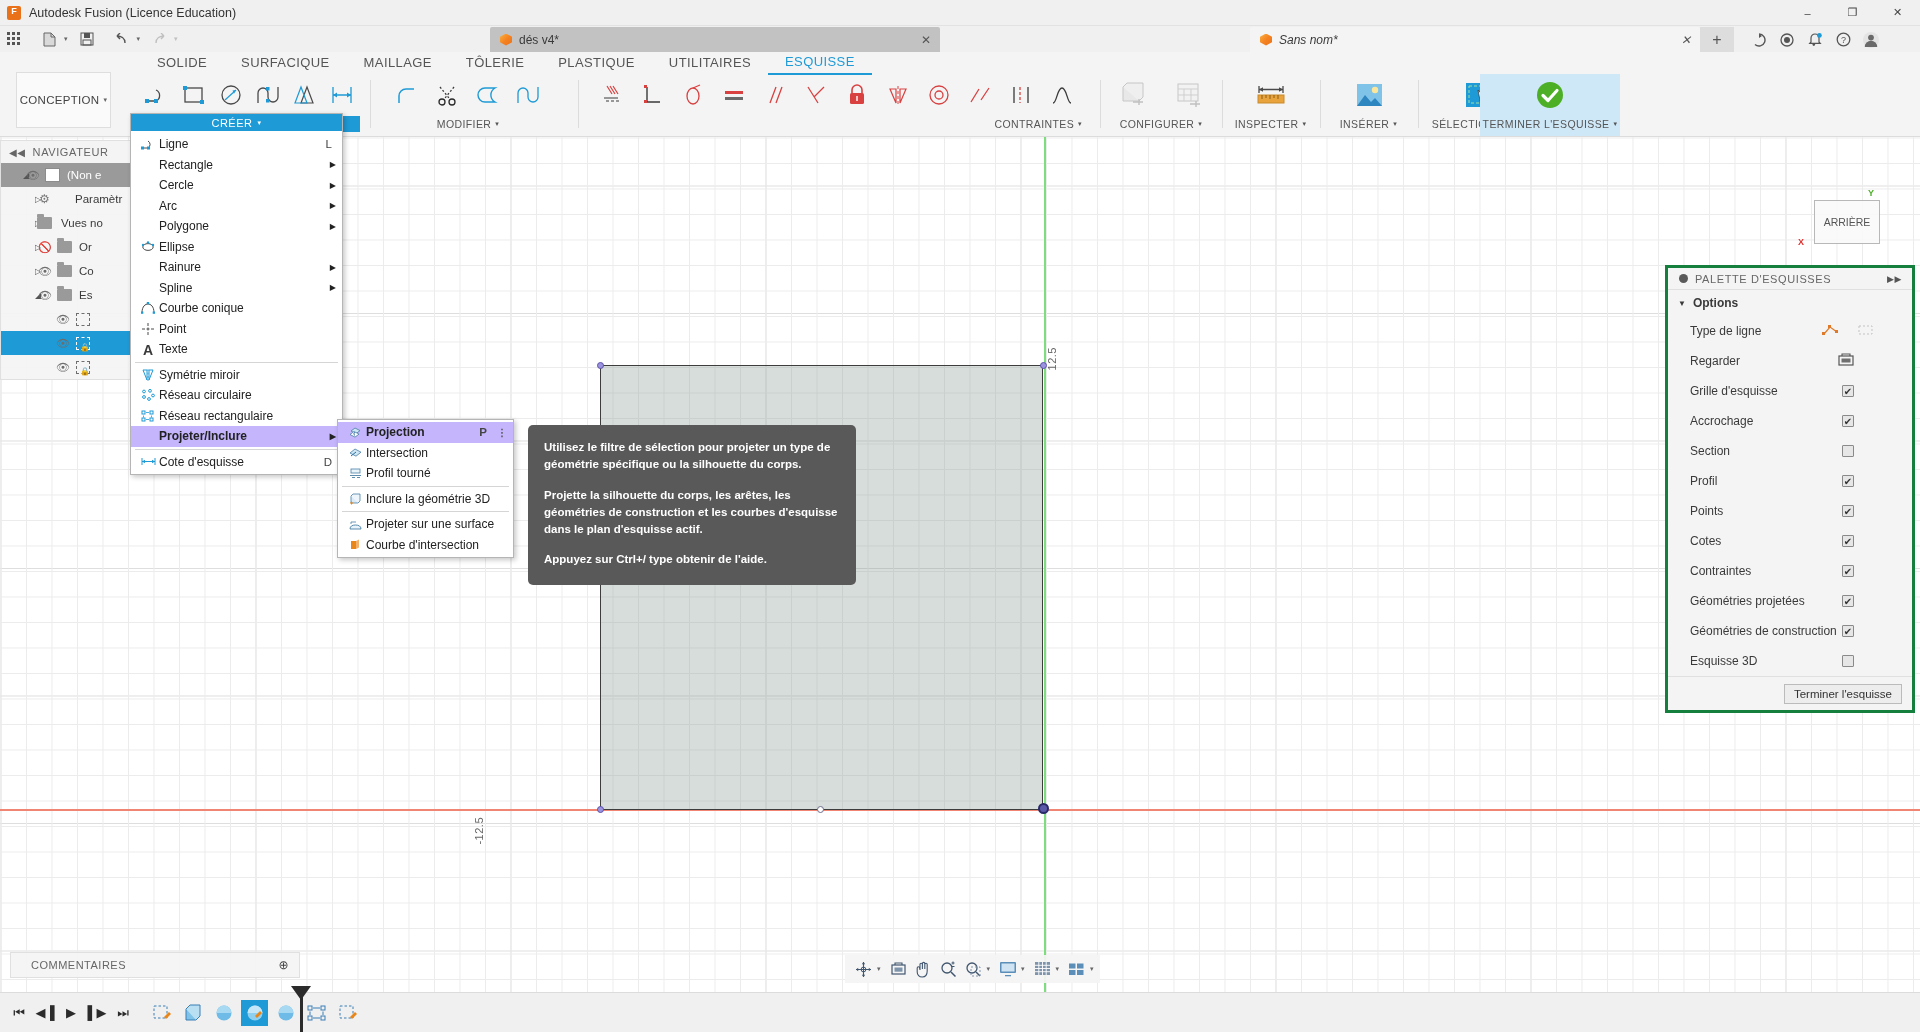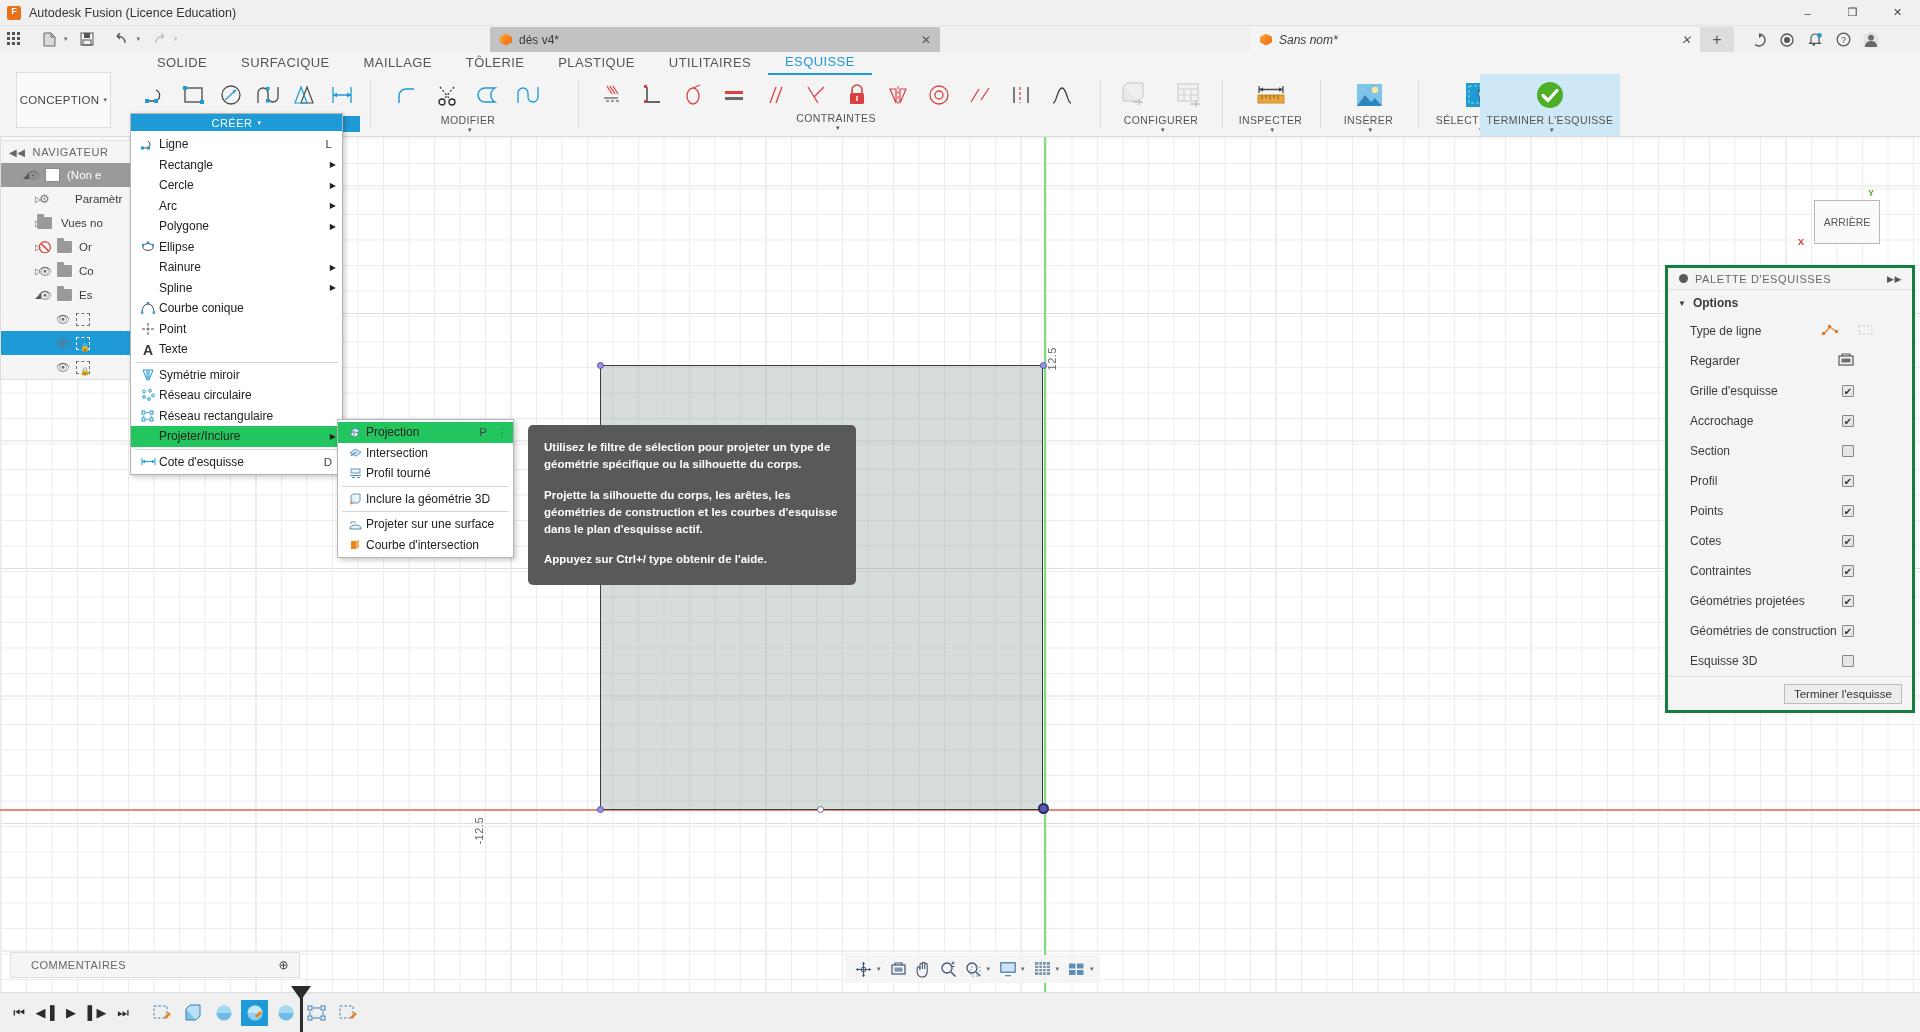--- a/index.html
+++ b/index.html
@@ -66,21 +66,21 @@
   .wsbtn {
     position:absolute; left:16px; top:20px; width:95px; height:56px;
     border:1px solid #dedede; background:#fafafa; display:flex;
     align-items:center; justify-content:center; font-size:11.5px; color:#444;
     letter-spacing:.3px;
   }
   .panel { position:absolute; top:22px; height:62px; }
   .panel .icons { height:42px; display:flex; align-items:center; }
   .panel .plabel {
     height:16px; display:flex; align-items:center; justify-content:center;
-    font-size:10.5px; color:#555; letter-spacing:.4px; width:100%;flex-direction:column;
+    font-size:10.5px; color:#555; letter-spacing:.4px; width:100%;
   }
   .panel .plabel.hl { background:#1e9ad6; color:#fff; }
   .tool { width:41px; height:40px; display:flex; align-items:center; justify-content:center;}
   .tool svg { display:block; }
   .sep { position:absolute; top:28px; width:1px; height:48px; background:#dcdcdc;}
   .bigtool { width:57px; }
   .finish-panel { background:#cfe8f7; }
 
   
   .navigator {
@@ -162,21 +162,21 @@
       border:1px solid #bbb; padding:3px 9px; }
 
   
   .menu {
     position:absolute; background:#fff; border:1px solid #b5b5b5;
     box-shadow:2px 2px 5px rgba(0,0,0,.22); font-size:12px; color:#222;
   }
   .menu-hdr { height:17px; background:#1e9ad6; color:#fff; display:flex; align-items:center;
     justify-content:center; font-size:11px; letter-spacing:.5px;}
   .mi { height:20.5px; display:flex; align-items:center; padding:0 6px; white-space:nowrap;}
-  .mi.sel { background:#22c55e; }
+  .mi.sel { background:#c4b5fd;font-weight:bold; }
   .mi .mico { width:22px; display:flex; align-items:center; justify-content:center; flex:0 0 22px;}
   .mi .mlbl { flex:1; }
   .mi .shortcut { color:#444; font-size:11.5px; margin-right:4px;}
   .mi .subarrow { font-size:8px; color:#222; margin-left:8px;}
   .mi .dots { font-size:10px; color:#555; margin-left:6px;}
   .mdiv { height:1px; background:#d5d5d5; margin:2px 4px; }
 
   
   .tooltip {
     position:absolute; left:528px; top:425px; width:328px;

